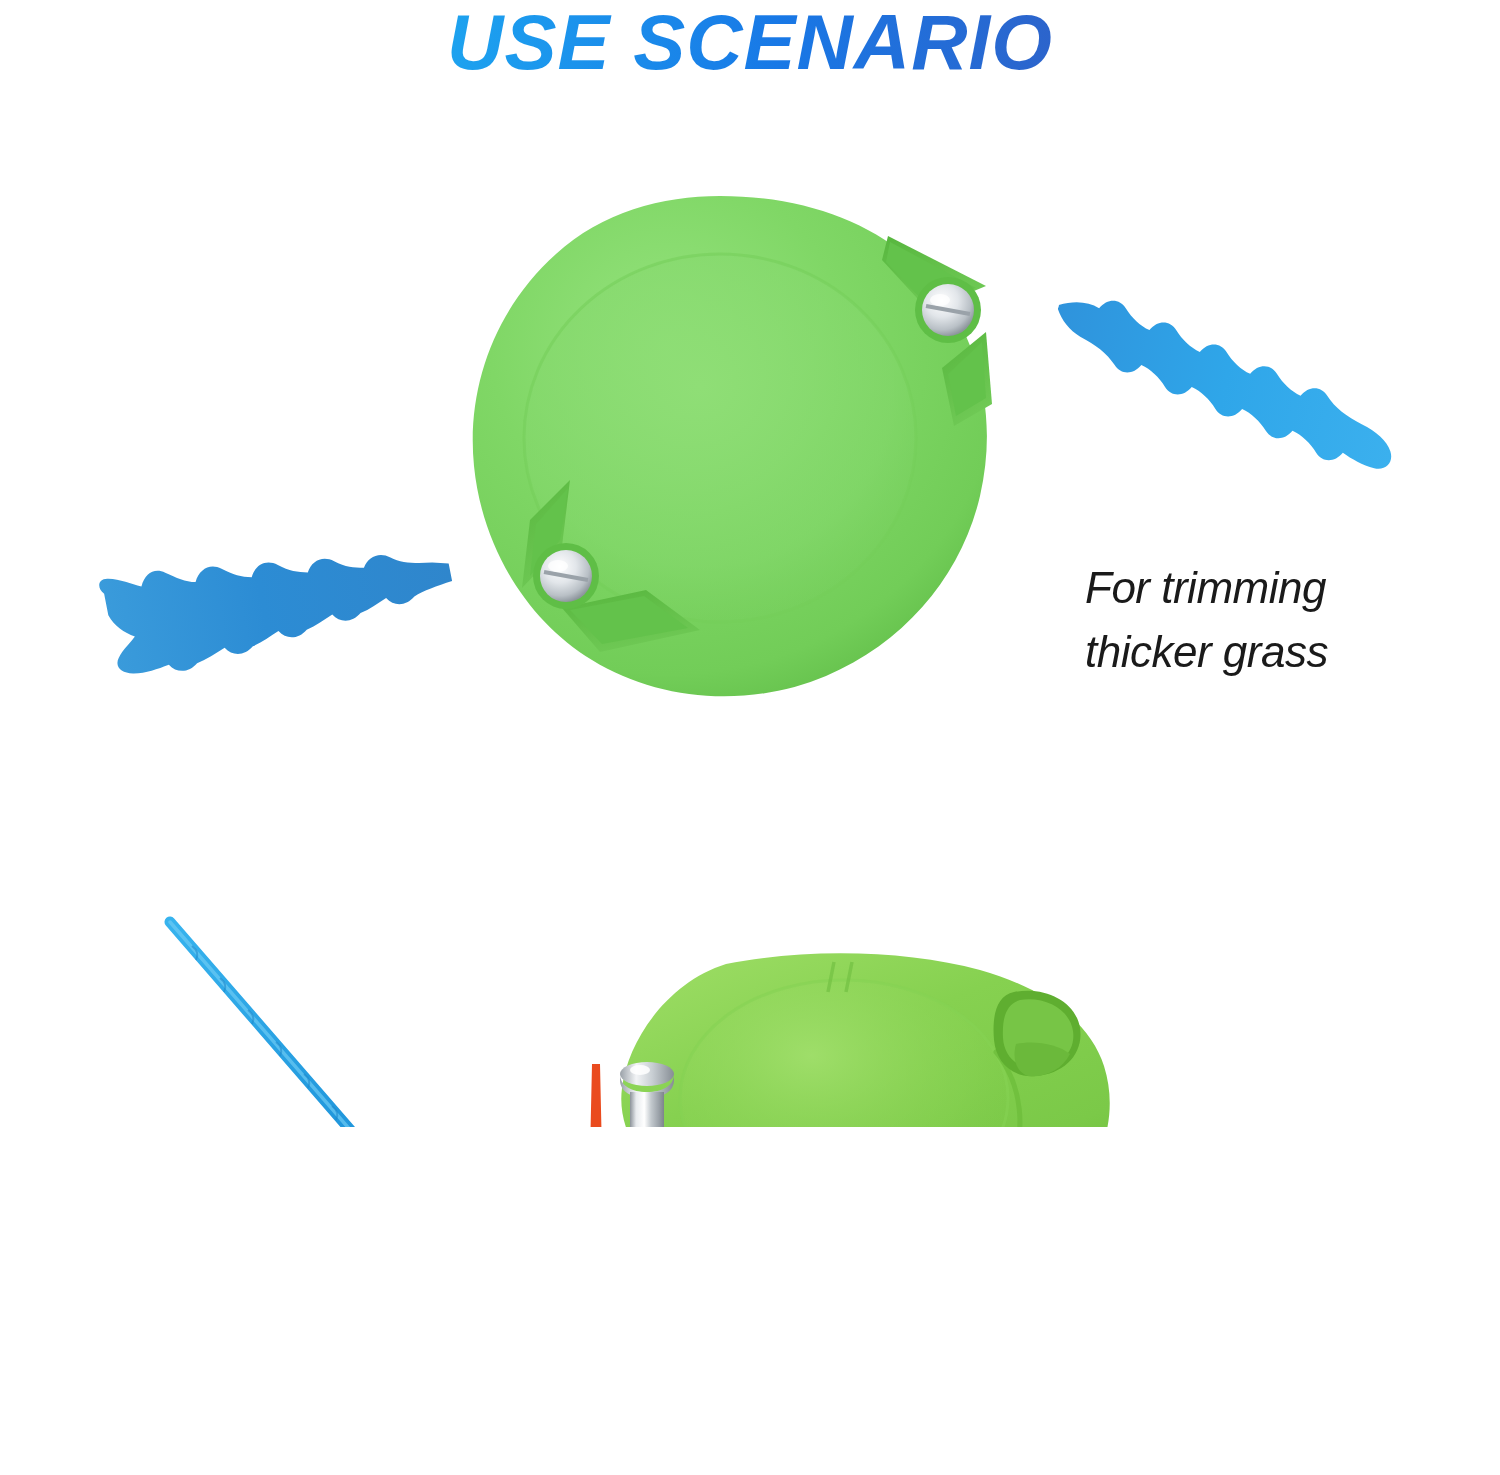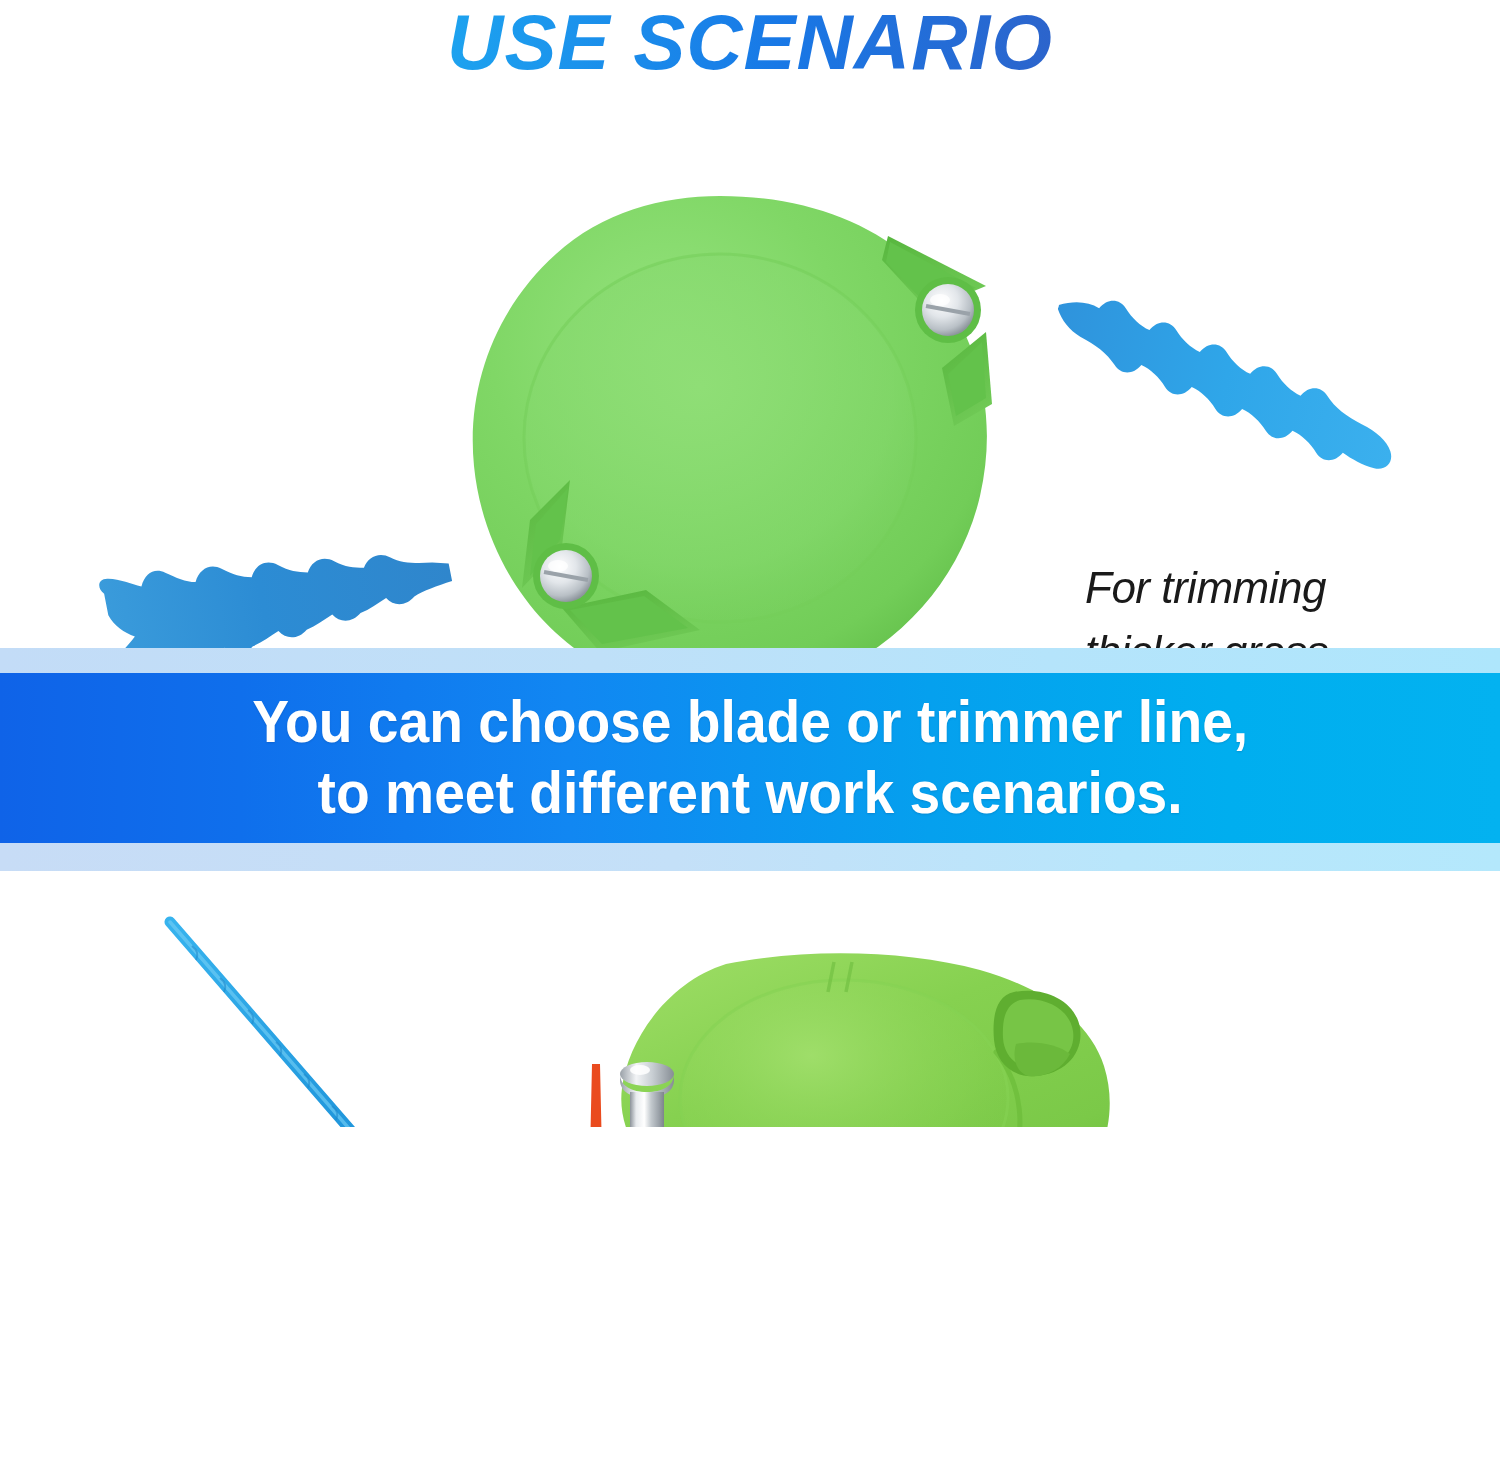--- a/index.html
+++ b/index.html
@@ -225,28 +225,20 @@
         <ellipse cx="138" cy="376" rx="10" ry="6" fill="#ffffff" opacity=".75"></ellipse>
       </g>
     </svg>
 
     <div class="caption">
       <span>For trimming</span>
       <span>thicker grass</span>
     </div>
   </div>
 
-  <div class="banner-wrap">
-    <div class="banner-strip-top"></div>
-    <div class="banner-main">
-      <div class="line">You can choose blade or trimmer line,</div>
-      <div class="line">to meet different work scenarios.</div>
-    </div>
-    <div class="banner-strip-bottom"></div>
-  </div>
 
   <div class="scene-bottom">
   </div>
 
   <svg class="abs" style="left:60px;top:900px;width:520px;height:470px;" viewBox="0 0 520 470">
     <defs>
       <linearGradient id="tl" x1="0" y1="0" x2="1" y2="1">
         <stop offset="0" stop-color="#37B3EE"></stop>
         <stop offset="0.5" stop-color="#2197DC"></stop>
         <stop offset="1" stop-color="#2DA7E6"></stop>

